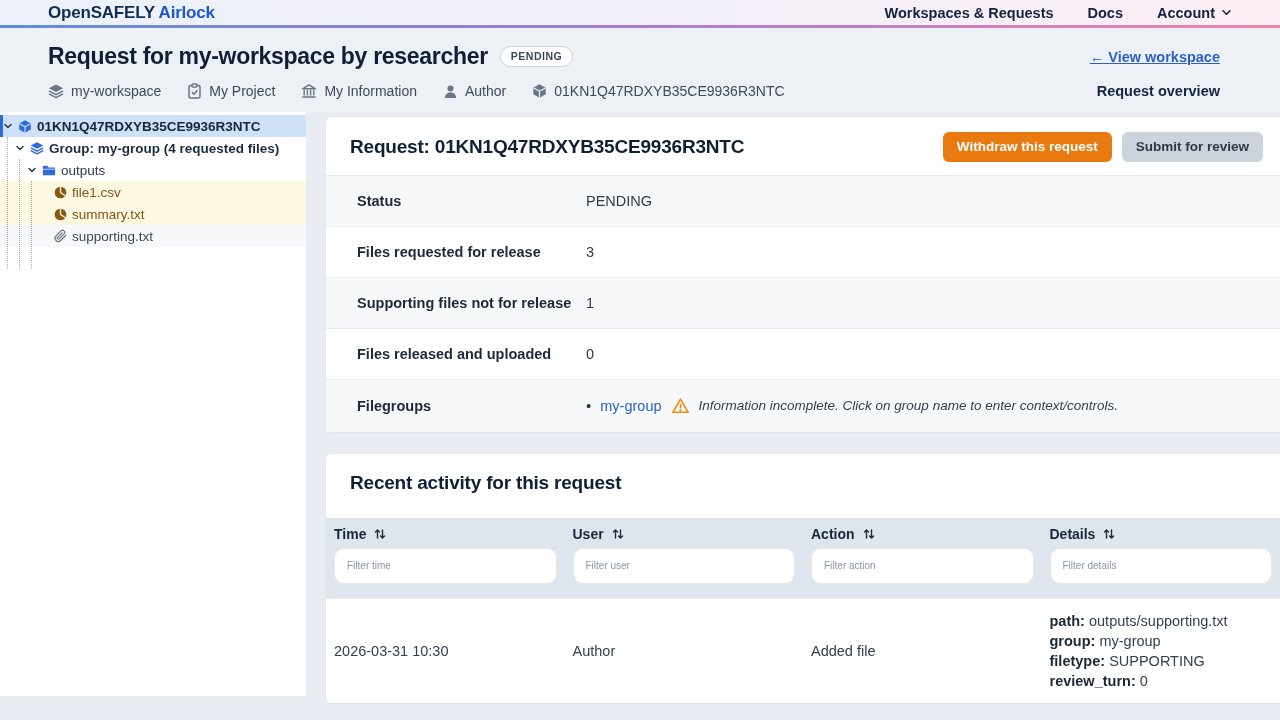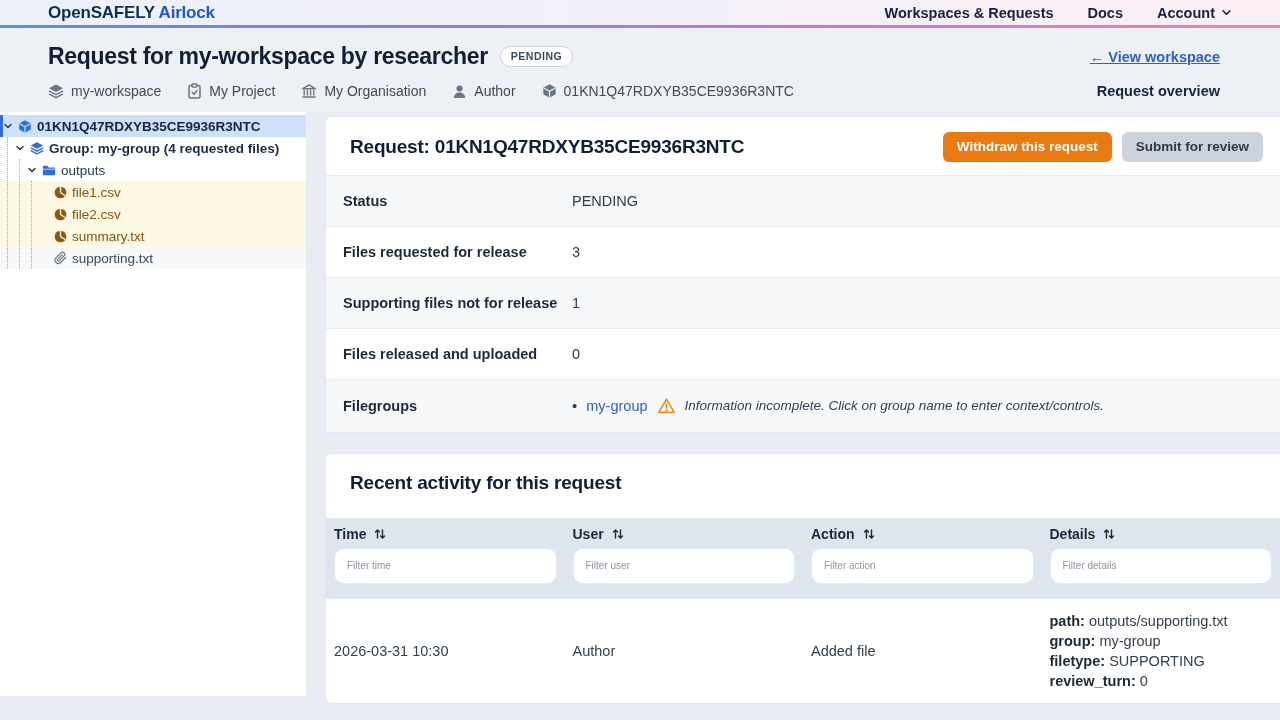--- a/index.html
+++ b/index.html
@@ -67,21 +67,21 @@
     border-radius:6px 0 0 6px;
   }
   .card-1 { margin-bottom:20px; }
   .card1-header { display:flex; align-items:center; justify-content:space-between; padding:15px 17px 13px 24px; }
   .card-title { font-size:19px; font-weight:bold; color:#101f35; letter-spacing:-0.2px; }
   .btn-row { display:flex; gap:10px; }
   .btn { font-family:inherit; font-size:13.5px; font-weight:bold; padding:8px 14px; border-radius:6px; border:none; cursor:pointer; line-height:1; }
   .btn-secondary { background:#ccd3dd; color:#2f3a47; }
   .btn-warning { background:#e87a10; color:#fff; }
   
-  .srow { display:flex; align-items:center; padding:17px 0 17px 17px; border-top:1px solid #e9edf1; font-size:14.5px; }
+  .srow { display:flex; align-items:center; padding:17px 0 17px 31px; border-top:1px solid #e9edf1; font-size:14.5px; }
   .srow.alt { background:#f7f8fa; }
   .srow .s-label { width:229px; flex:none; font-weight:bold; color:#1d2939; }
   .srow .s-value { color:#2f3a47; }
   .fg-value { display:flex; align-items:center; gap:9px; }
   .fg-bullet { color:#2f3a47; font-size:15px; }
   .fg-link { color:#2e61c6; cursor:pointer; }
   .fg-msg { font-style:italic; font-size:13.5px; color:#313f4e; }
   
   .card2-header { padding:18px 24px 24px 24px; }
   table.activity { width:100%; border-collapse:collapse; table-layout:fixed; }
@@ -151,21 +151,21 @@
         <span>My Project</span>
       </span>
       <span class="meta-item">
         <span class="icon">
           <svg width="16" height="16" viewBox="0 0 16 16" fill="none" stroke="#6a7585" stroke-width="1.4" stroke-linecap="round" stroke-linejoin="round">
               <path d="M1.5 5.8 L8 1.8 L14.5 5.8 Z"></path>
               <path d="M3.2 7.5 V12 M6.4 7.5 V12 M9.6 7.5 V12 M12.8 7.5 V12"></path>
               <path d="M1.8 14 H14.2"></path>
             </svg>
         </span>
-        <span>My Organisation</span>
+        <span>My Information</span>
       </span>
       <span class="meta-item">
         <span class="icon">
           <svg width="15" height="15" viewBox="0 0 15 15">
               <circle cx="7.5" cy="4.5" r="3" fill="#6a7585"></circle>
               <path d="M1.8 14 a5.7 5.7 0 0 1 11.4 0 Z" fill="#6a7585"></path>
             </svg>
         </span>
         <span>Author</span>
       </span>
@@ -238,29 +238,20 @@
       </div>
 
       <div class="trow t-l3 output-file">
         <span class="icon">
           <svg width="13" height="13" viewBox="0 0 14 14">
               <circle cx="7" cy="7" r="6.3" fill="#8a5a12"></circle>
               <path d="M7 7 V0.7 M7 7 L12.2 10.5" stroke="#fdf8e2" stroke-width="1.4"></path>
             </svg>
         </span>
         <span>file1.csv</span>
-      </div>
-      <div class="trow t-l3 output-file">
-        <span class="icon">
-          <svg width="13" height="13" viewBox="0 0 14 14">
-              <circle cx="7" cy="7" r="6.3" fill="#8a5a12"></circle>
-              <path d="M7 7 V0.7 M7 7 L12.2 10.5" stroke="#fdf8e2" stroke-width="1.4"></path>
-            </svg>
-        </span>
-        <span>file2.csv</span>
       </div>
       <div class="trow t-l3 output-file">
         <span class="icon">
           <svg width="13" height="13" viewBox="0 0 14 14">
               <circle cx="7" cy="7" r="6.3" fill="#8a5a12"></circle>
               <path d="M7 7 V0.7 M7 7 L12.2 10.5" stroke="#fdf8e2" stroke-width="1.4"></path>
             </svg>
         </span>
         <span>summary.txt</span>
       </div>

